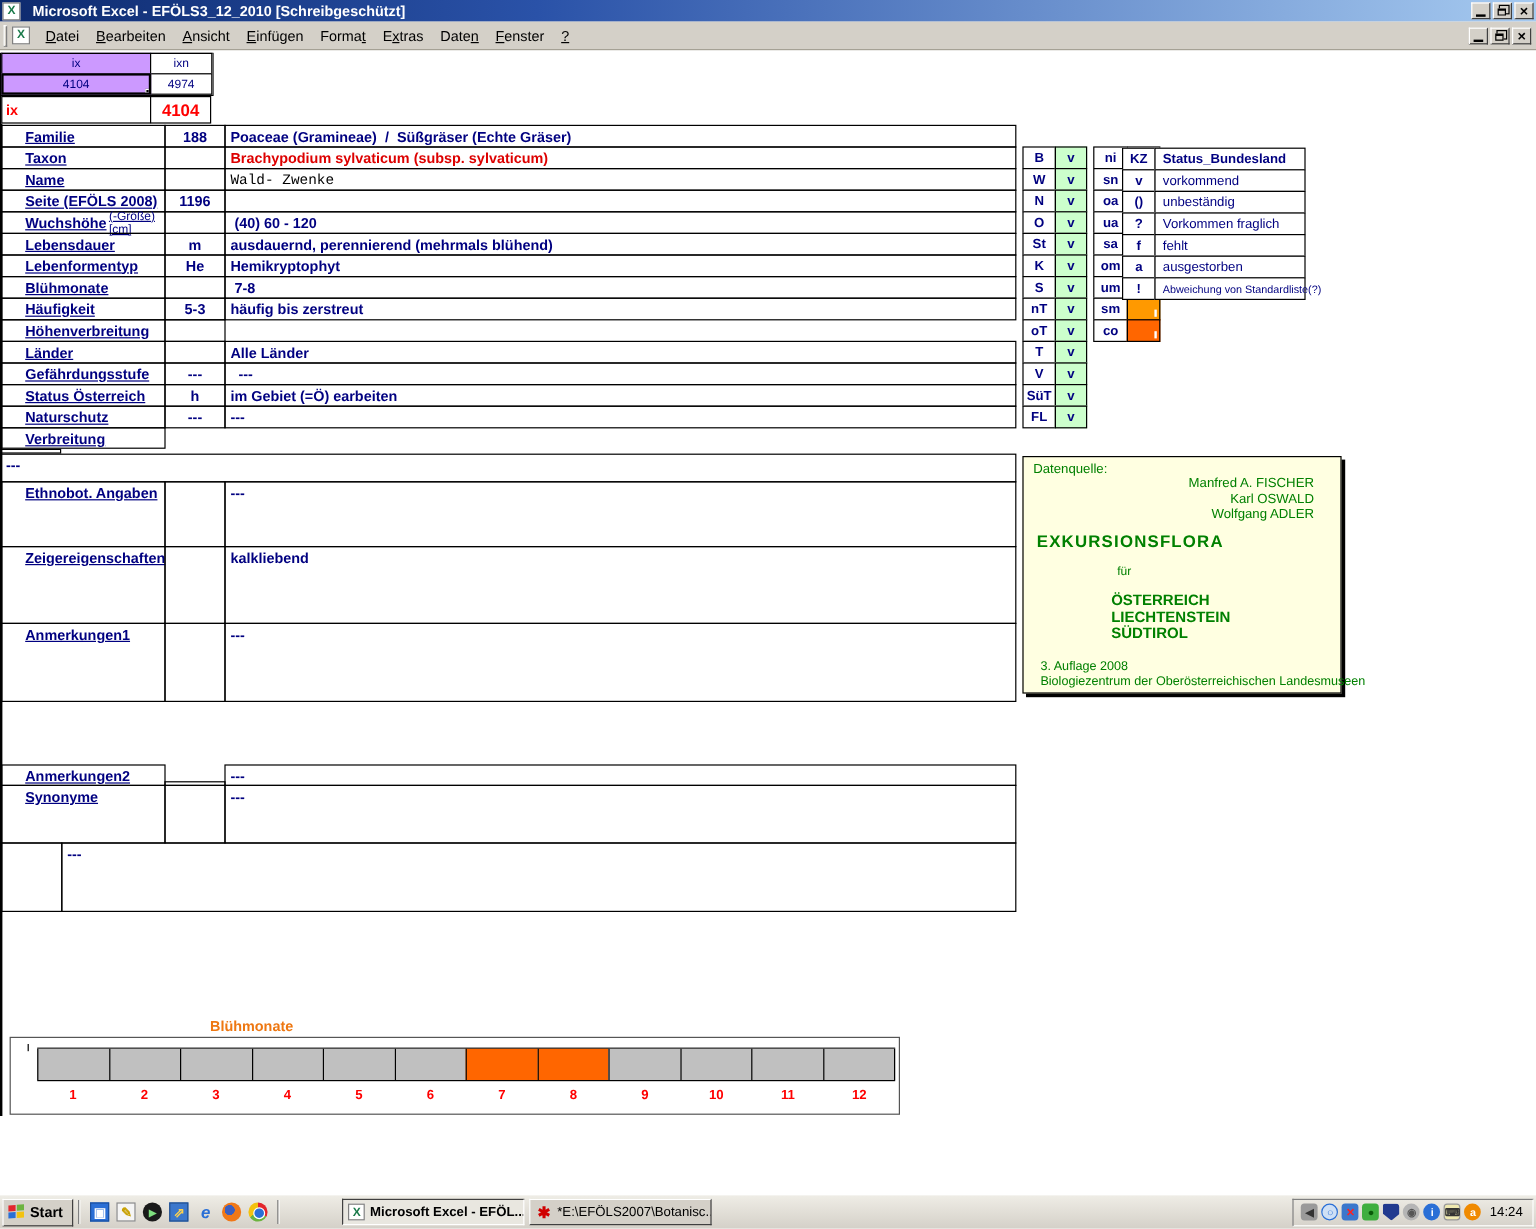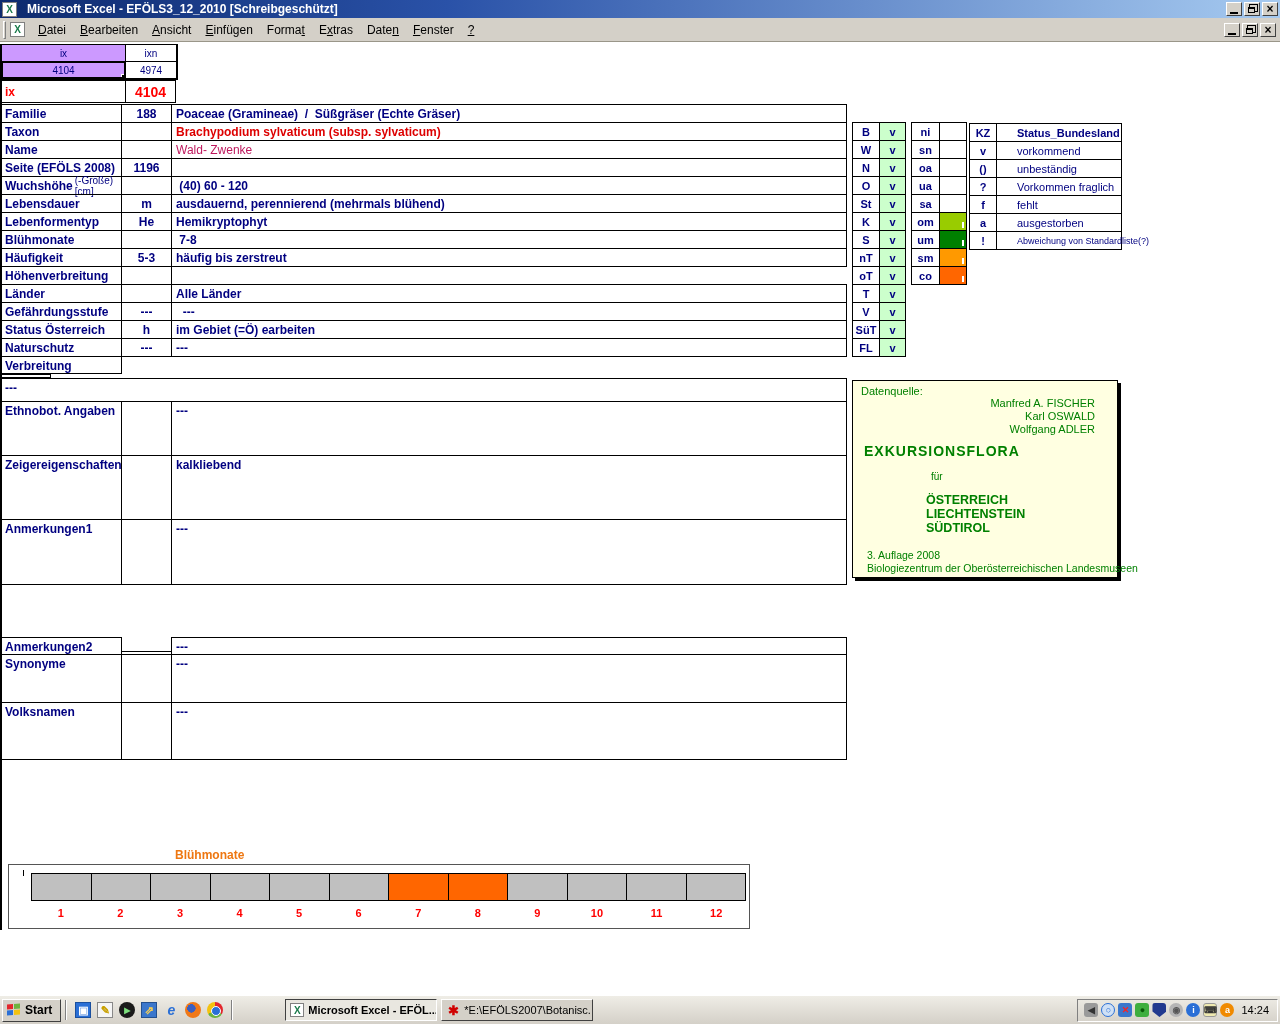--- a/index.html
+++ b/index.html
@@ -52,42 +52,42 @@
   .rec-head .cell { height:23px; display:flex; align-items:center; }
   .rh-label { width:125px; color:#ff0000; font-weight:bold; font-size:12px; padding-left:3px; }
   .rh-value { width:51px; margin-left:-1px; color:#ff0000; font-weight:bold; font-size:14px; justify-content:center; }
 
   
   .form-table { position:absolute; left:1px; top:62px; width:846px; }
   .frow { display:flex; margin-top:-1px; }
   .frow:first-child { margin-top:0; }
   .fc { border:1px solid #000; display:flex; align-items:center; }
   .fc + .fc { margin-left:-1px; }
-  .fc-label { width:121px; font-weight:bold; font-size:12px; padding-left:3px; }
+  .fc-label { width:137px; font-weight:bold; font-size:12px; padding-left:19px;text-decoration:underline; }
   .fc-label .sub { font-weight:normal; font-size:10px; margin-left:2px; }
   .fc-code { width:51px; justify-content:center; font-weight:bold; font-size:12px; }
   .fc-value { flex:1; padding-left:4px; font-weight:bold; font-size:12px; white-space:pre; }
   .frow.tall .fc { align-items:flex-start; padding-top:2px; }
   .v-red-bold { color:#dd0000; }
-  .v-red { color:#be185d; font-weight:normal; }
+  .v-red { color:#000000; font-weight:normal;font-family:Liberation Mono, monospace; }
 
   
   .mini-tbl { position:absolute; }
   .mrow { display:flex; margin-top:-1px; height:19px; }
   .mrow:first-child { margin-top:0; }
   .mc { border:1px solid #000; display:flex; align-items:center; justify-content:center;
         font-size:11px; font-weight:bold; background:#fff; position:relative; }
   .mc + .mc { margin-left:-1px; }
   .bl-code { width:28px; }
   .bl-status { width:27px; background:#ccffcc; }
   .zn-code { width:29px; }
   .zn-color { width:28px; }
   .corner-mark { position:absolute; right:2px; bottom:2px; width:2px; height:6px; background:#fff; }
   .kz-code { width:28px; }
-  .kz-label { width:126px; justify-content:flex-start; padding-left:20px; font-weight:normal; white-space:nowrap; }
+  .kz-label { width:126px; justify-content:flex-start; padding-left:6px; font-weight:normal; white-space:nowrap; }
   .kz-head .mc { font-weight:bold; }
   .kz-small { font-size:9px; }
 
   
   .dq-box { position:absolute; left:852px; top:338px; width:266px; height:198px;
     background:#ffffe1; border:1px solid #000; box-shadow:3px 3px 0 #000;
     color:#008000; font-size:11px; }
   .dq-title { position:absolute; left:8px; top:4px; }
   .dq-authors { position:absolute; right:22px; top:16px; text-align:right; line-height:13px; }
   .dq-work { position:absolute; left:11px; top:62px; width:100%; text-align:left;
@@ -314,21 +314,20 @@
         <div class="fc fc-label">Anmerkungen2</div>
         <div class="fc fc-code"></div>
         <div class="fc fc-value">---</div>
       </div>
       <div class="frow tall" style="height: 49px;">
         <div class="fc fc-label">Synonyme</div>
         <div class="fc fc-code"></div>
         <div class="fc fc-value">---</div>
       </div>
       <div class="frow tall" style="height: 58px;">
-        <div class="fc fc-label">Volksnamen</div>
         <div class="fc fc-code"></div>
         <div class="fc fc-value">---</div>
       </div>
     </div>
 
   <div class="mini-tbl" id="bundesland-table" style="left:852px; top:80px;">
       <div class="mrow">
         <div class="mc bl-code">B</div>
         <div class="mc bl-status" style="background: rgb(204, 255, 204);">v</div>
       </div>
@@ -422,21 +421,21 @@
         </div>
       </div>
       <div class="mrow">
         <div class="mc zn-code">co</div>
         <div class="mc zn-color" style="background: rgb(255, 102, 0);">
           <span class="corner-mark"></span>
         </div>
       </div>
     </div>
 
-  <div class="mini-tbl" id="kz-table" style="left:969px; top:81px;">
+  <div class="mini-tbl" id="kz-table" style="left:935px; top:81px;">
     <div class="mrow kz-head">
       <div class="mc kz-code">KZ</div>
       <div class="mc kz-label" style="font-weight:bold;">Status_Bundesland</div>
     </div>
   <div class="mrow">
         <div class="mc kz-code">v</div>
         <div class="mc kz-label">vorkommend</div>
       </div>
       <div class="mrow">
         <div class="mc kz-code">()</div>

